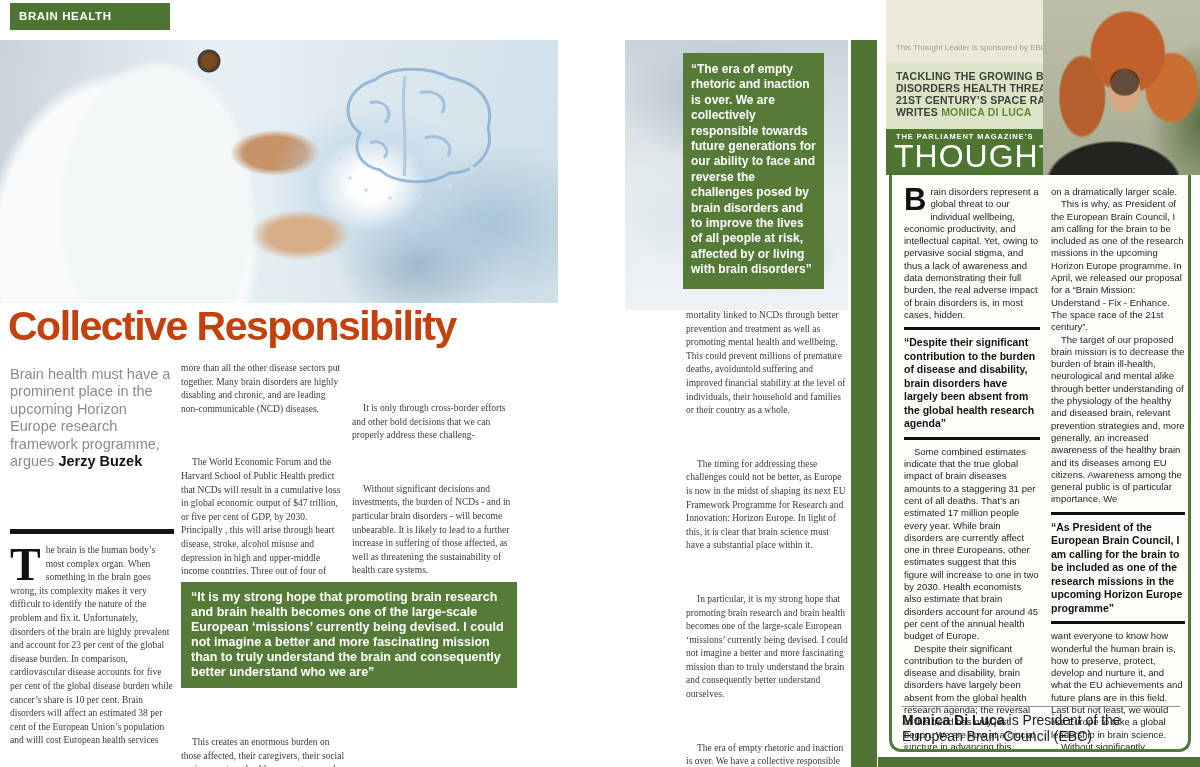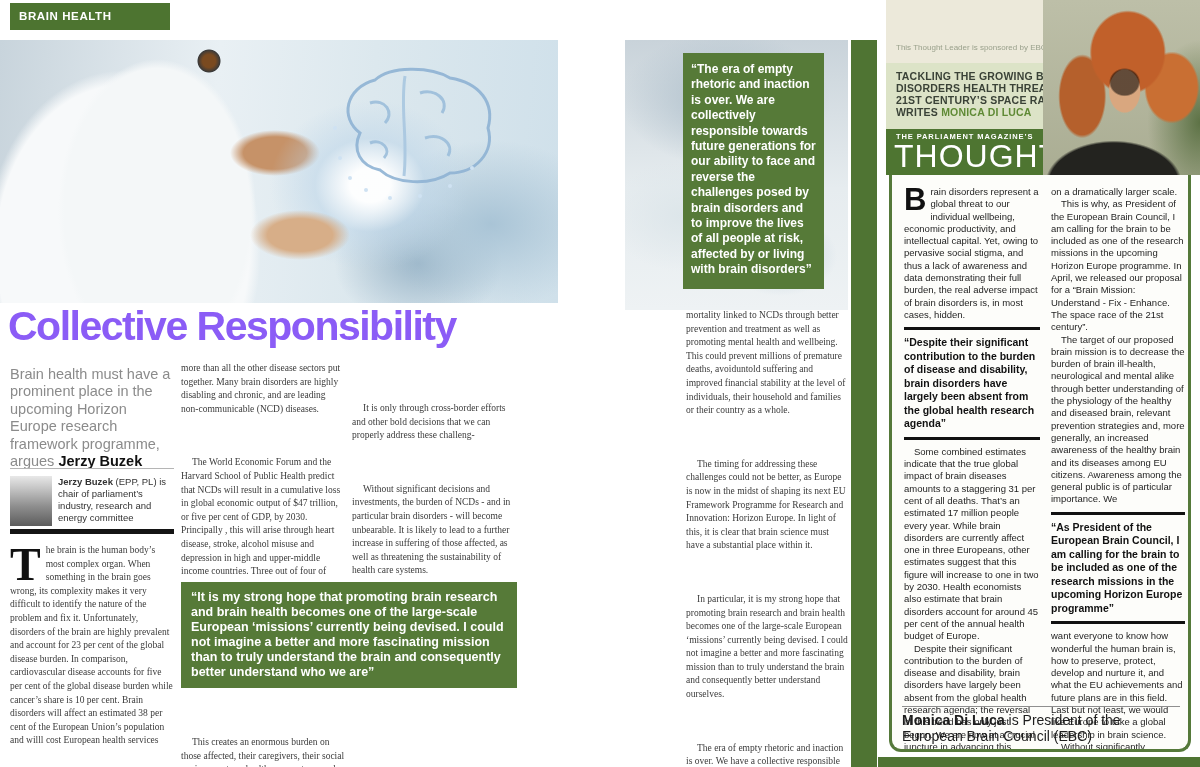--- a/index.html
+++ b/index.html
@@ -30,21 +30,21 @@
   #photo2{left:625px;top:40px;width:223px;height:270px;
       background:
         radial-gradient(140px 90px at 45% 22%, #aebfcb 0%, rgba(174,191,203,0) 75%),
         radial-gradient(90px 70px at 25% 65%, #dde6ea 0%, rgba(221,230,234,0) 80%),
         radial-gradient(70px 50px at 70% 80%, #c2d3de 0%, rgba(194,211,222,0) 80%),
         linear-gradient(180deg,#c9d3da 0%,#e6ecef 55%,#eef2f4 100%);}
   #vbar{left:851px;top:40px;width:26px;height:727px;background:#4f7433;}
   #quoteTop{left:683px;top:53px;width:141px;height:236px;background:#567a38;color:#fff;
       font-weight:700;font-size:12px;line-height:15.4px;padding:9px 8px;box-sizing:border-box;overflow:hidden;}
   #headline{left:8px;top:306px;width:700px;font-weight:800;font-size:41px;line-height:1;
-      letter-spacing:-1.5px;color:#8b5cf6;}
+      letter-spacing:-1.5px;color:#c2410c;}
   #standfirst{left:10px;top:366px;width:164px;font-size:14.5px;line-height:1.2;color:#8b8b8b;}
   #standfirst b{color:#111;}
   #bio{left:10px;top:468px;width:164px;border-top:1px solid #b5b5b5;padding-top:7px;box-sizing:border-box;
       font-size:9.5px;line-height:1.28;color:#333;}
   #bioPhoto{float:left;width:42px;height:50px;margin-right:6px;
       background:linear-gradient(180deg,#e8e8e8 0%,#bdbdbd 30%,#8f8f8f 60%,#5c5c5c 100%);}
   #bioBar{left:10px;top:529px;width:164px;height:5px;background:#141414;}
   .serifcol{font-family:"Liberation Serif",serif;font-size:9.5px;line-height:13.6px;color:#3a3a3a;}
   .serifcol p{margin:0;}
   .serifcol p.ind{text-indent:11px;margin-top:40px;}
@@ -131,24 +131,20 @@
 
   <div id="photo2" class="abs"></div>
   <div id="vbar" class="abs"></div>
 
   <div id="quoteTop" class="abs">“The era of empty rhetoric and inaction is over. We are collectively responsible towards future generations for our ability to face and reverse the challenges posed by brain disorders and to improve the lives of all people at risk, affected by or living with brain disorders”</div>
 
   <div id="headline" class="abs">Collective Responsibility</div>
 
   <div id="standfirst" class="abs"><span>Brain health must have a prominent place in the upcoming Horizon Europe research framework programme, argues </span><b>Jerzy Buzek</b></div>
 
-  <div id="bio" class="abs">
-    <div id="bioPhoto"></div>
-    <b>Jerzy Buzek</b><span> (EPP, PL) is chair of parliament’s industry, research and energy committee</span>
-  </div>
   <div id="bioBar" class="abs"></div>
 
   <div id="col1" class="abs serifcol">
     <p><span id="dropT">T</span><span>he brain is the human body’s most complex organ. When something in the brain goes wrong, its complexity makes it very difficult to identify the nature of the problem and fix it. Unfortunately, disorders of the brain are highly prevalent and account for 23 per cent of the global disease burden. In comparison, cardiovascular disease accounts for five per cent of the global disease burden while cancer’s share is 10 per cent. Brain disorders will affect an estimated 38 per cent of the European Union’s population and willl cost European health services</span></p>
   </div>
 
   <div id="col2" class="abs serifcol">
     <p>more than all the other disease sectors put together. Many brain disorders are highly disabling and chronic, and are leading non-communicable (NCD) diseases.</p>
     <p class="ind">The World Economic Forum and the Harvard School of Public Health predict that NCDs will result in a cumulative loss in global economic output of $47 trillion, or five per cent of GDP, by 2030. Principally , this will arise through heart disease, stroke, alcohol misuse and depression in high and upper-middle income countries. Three out of four of these diseases are brain disorders.</p>
   </div>

